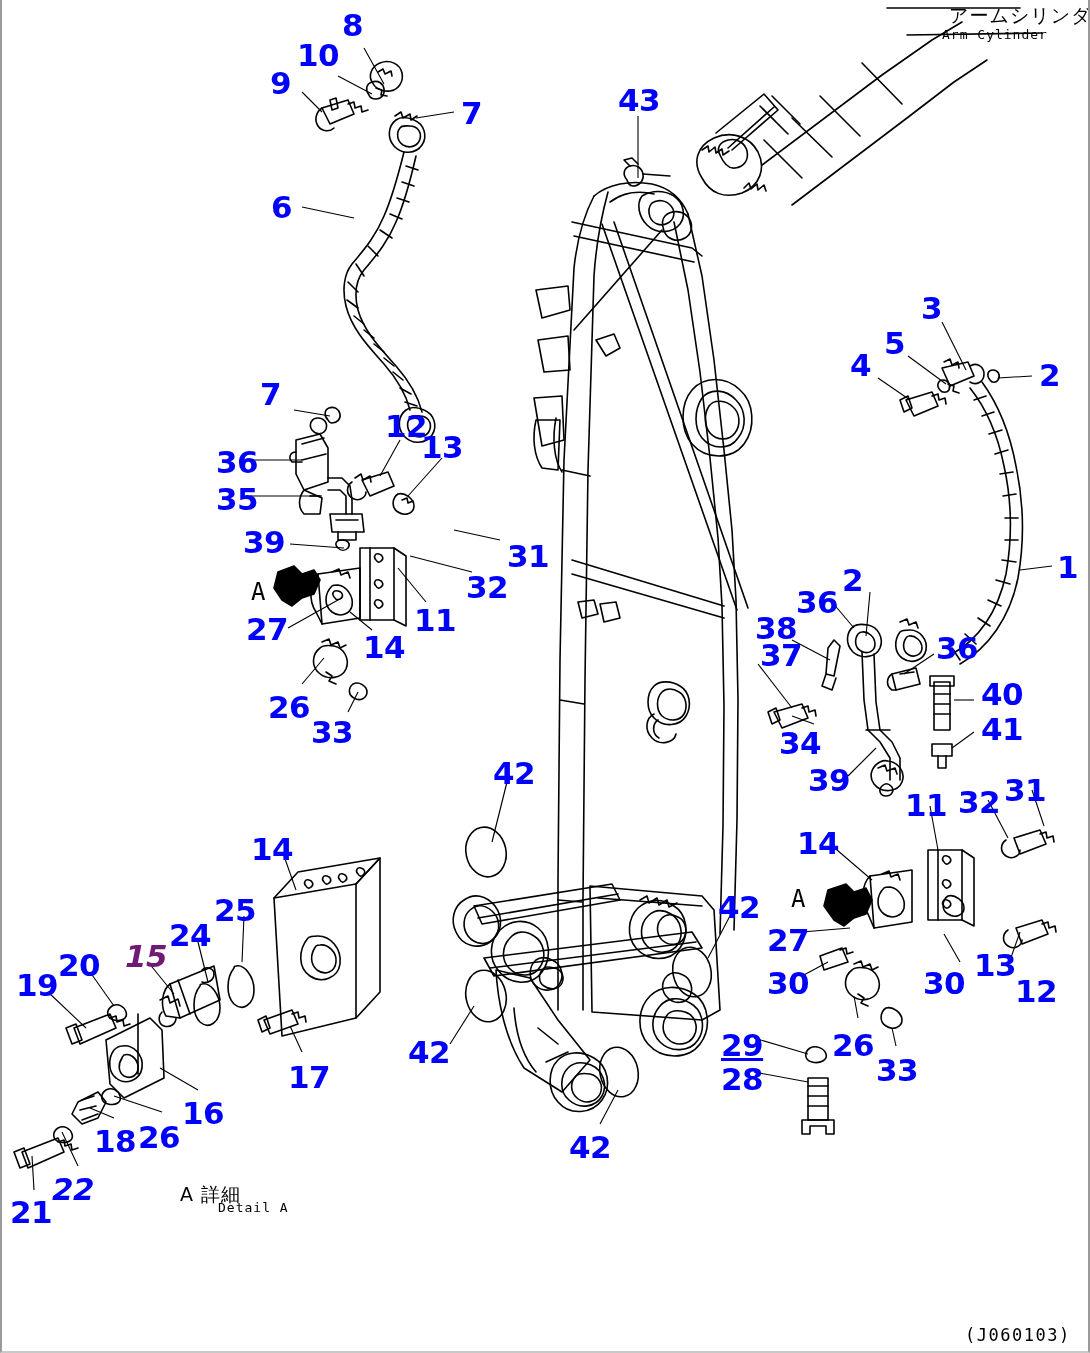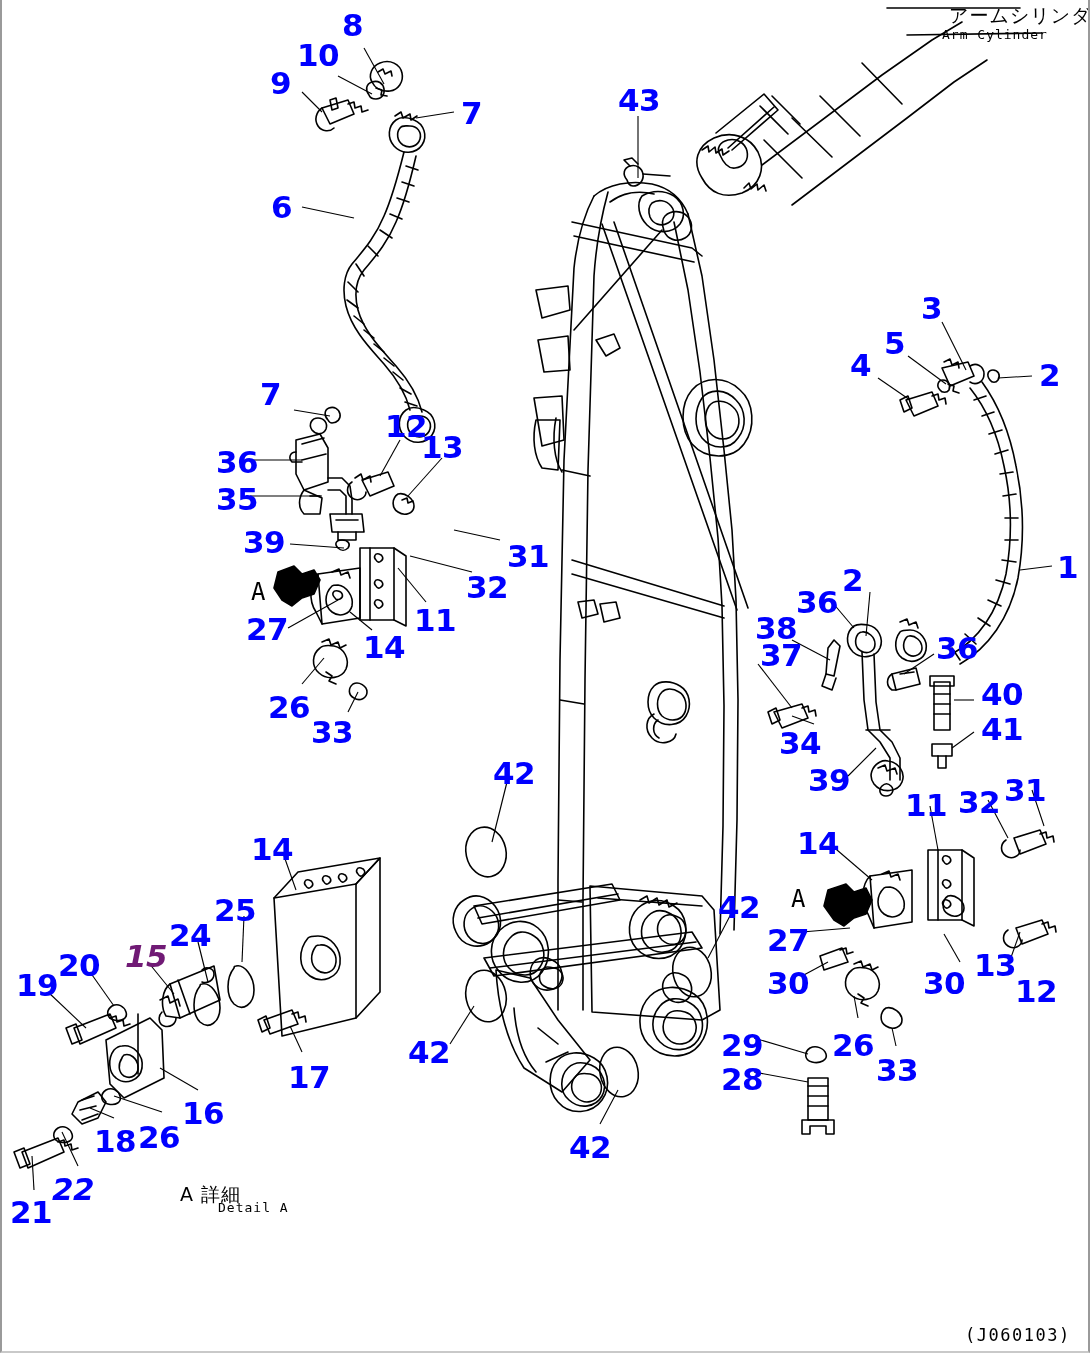--- a/index.html
+++ b/index.html
@@ -663,21 +663,21 @@
       <div class="callout" style="left: 806px; top: 765px; color: rgb(0, 0, 255);">39</div>
       <div class="callout" style="left: 1002px; top: 775px; color: rgb(0, 0, 255);">31</div>
       <div class="callout" style="left: 956px; top: 787px; color: rgb(0, 0, 255);">32</div>
       <div class="callout" style="left: 903px; top: 790px; color: rgb(0, 0, 255);">11</div>
       <div class="callout" style="left: 795px; top: 828px; color: rgb(0, 0, 255);">14</div>
       <div class="callout" style="left: 765px; top: 925px; color: rgb(0, 0, 255);">27</div>
       <div class="callout" style="left: 765px; top: 968px; color: rgb(0, 0, 255);">30</div>
       <div class="callout" style="left: 921px; top: 968px; color: rgb(0, 0, 255);">30</div>
       <div class="callout" style="left: 972px; top: 950px; color: rgb(0, 0, 255);">13</div>
       <div class="callout" style="left: 1013px; top: 976px; color: rgb(0, 0, 255);">12</div>
-      <div class="callout" style="left: 719px; top: 1030px; color: rgb(0, 0, 255);">29</div>
+      <div class="callout" style="left: 719px; top: 1030px; color: rgb(0, 0, 255); text-decoration: underline;">29</div>
       <div class="callout" style="left: 719px; top: 1064px; color: rgb(0, 0, 255);">28</div>
       <div class="callout" style="left: 830px; top: 1030px; color: rgb(0, 0, 255);">26</div>
       <div class="callout" style="left: 874px; top: 1055px; color: rgb(0, 0, 255);">33</div>
       <div class="callout" style="left: 491px; top: 758px; color: rgb(0, 0, 255);">42</div>
       <div class="callout" style="left: 716px; top: 892px; color: rgb(0, 0, 255);">42</div>
       <div class="callout" style="left: 406px; top: 1037px; color: rgb(0, 0, 255);">42</div>
       <div class="callout" style="left: 567px; top: 1132px; color: rgb(0, 0, 255);">42</div>
       <div class="callout" style="left: 249px; top: 834px; color: rgb(0, 0, 255);">14</div>
       <div class="callout" style="left: 212px; top: 895px; color: rgb(0, 0, 255);">25</div>
       <div class="callout" style="left: 167px; top: 920px; color: rgb(0, 0, 255);">24</div>

